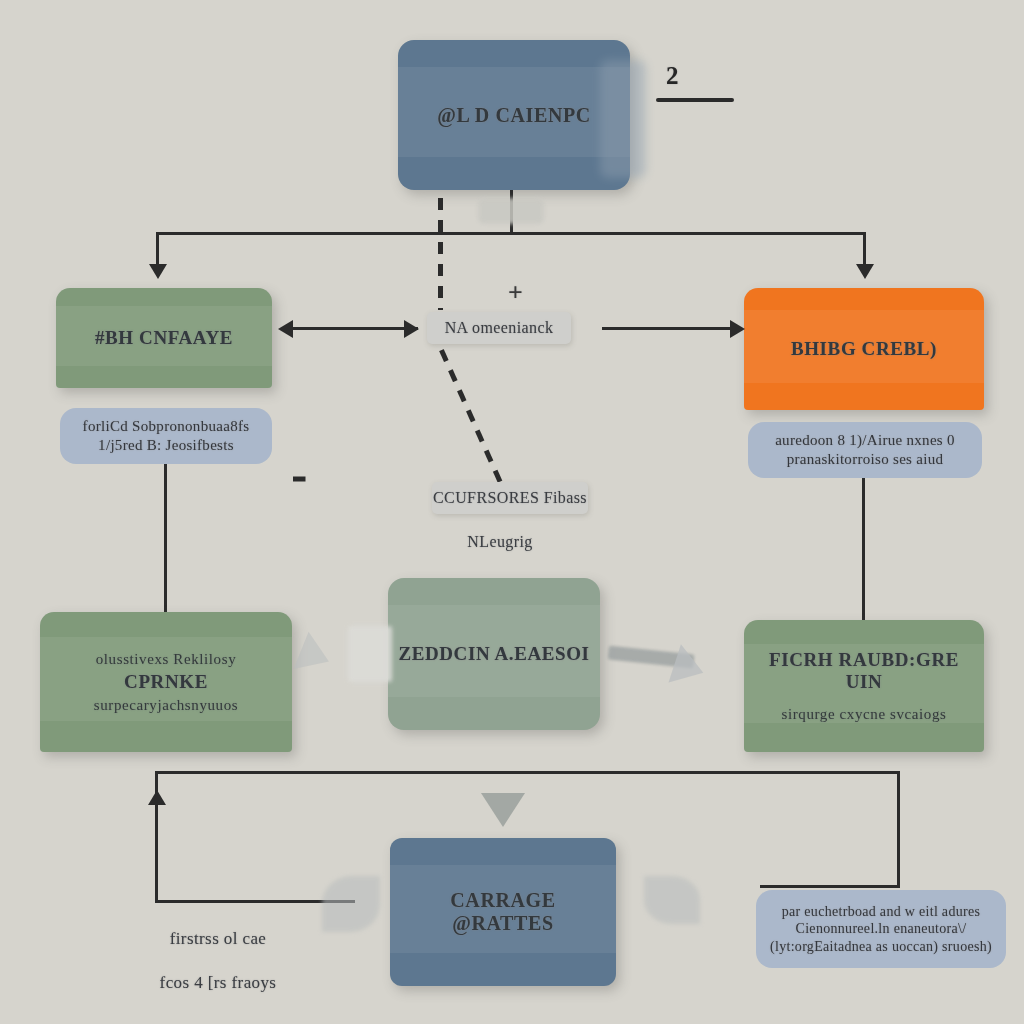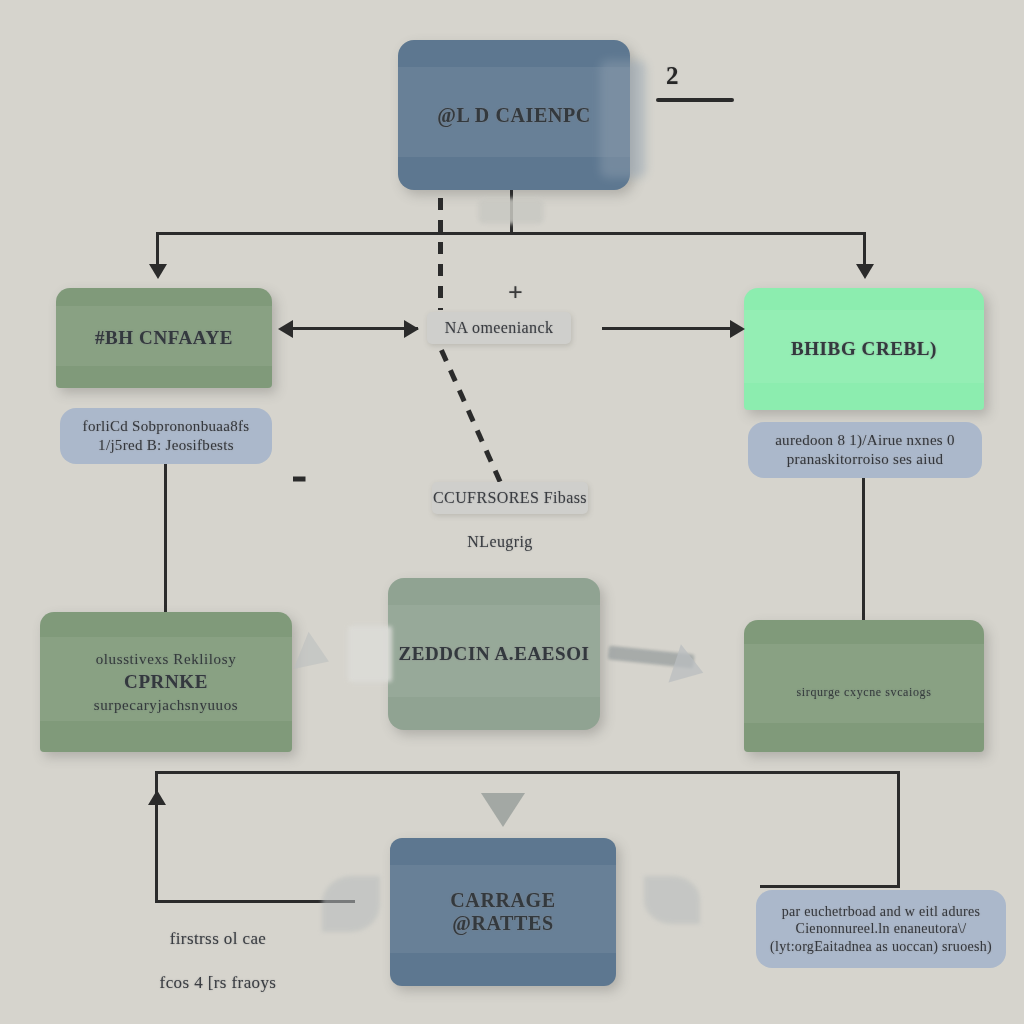--- a/index.html
+++ b/index.html
@@ -50,21 +50,21 @@
     position: absolute;
     left: 0; right: 0;
     top: 18%;
     height: 60%;
     background: rgba(255,255,255,0.07);
     pointer-events: none;
   }
 
   .blue   { background: #5b7792; }
   .green  { background: #7e9b78; }
-  .brown  { background: #86efac; }
+  .brown  { background: #f97316; }
   .sage   { background: #8fa391; }
 
   
   .caption {
     position: absolute;
     box-sizing: border-box;
     background: #aab8cd;
     border-radius: 16px;
     color: #33373f;
     text-align: center;
@@ -260,21 +260,22 @@
   <div class="node sage" style="left:388px; top:578px; width:212px; height:152px; border-radius:16px;">
     <div class="ttl" style="font-size:19px;">ZEDDCIN A.EAESOI</div>
   </div>
 
   <div class="arrow ghost-right" style="left:300px; top:636px; transform:rotate(22deg); opacity:0.55;"></div>
   <div class="smudge" style="left:348px; top:626px; width:44px; height:56px; background:#dcdcd8; filter:blur(2px); opacity:0.9;"></div>
   <div class="smudge" style="left:608px; top:650px; width:86px; height:14px; background:#9fa4a4; filter:blur(1.6px); opacity:0.85; transform:rotate(6deg);"></div>
   <div class="arrow ghost-right" style="left:674px; top:648px; transform:rotate(18deg);"></div>
 
   <div class="node green" style="left:744px; top:620px; width:240px; height:132px;">
-    <div class="sub" style="font-size:12px; margin-top:12px;">sirqurge cxycne svcaiogs</div>
+    <div class="ttl" style="font-size:19px;">FICRH RAUBD:GRE UIN</div>
+    <div class="sub" style="font-size:15px; margin-top:12px;">sirqurge cxycne svcaiogs</div>
   </div>
 
   <div class="hline" style="left:155px; top:771px; width:745px;"></div>
   <div class="vline" style="left:155px; top:771px; height:132px;"></div>
   <div class="arrow arrow-up" style="left:148px; top:790px;"></div>
   <div class="vline" style="left:897px; top:771px; height:116px;"></div>
   <div class="hline" style="left:760px; top:885px; width:140px;"></div>
   <div class="hline" style="left:155px; top:900px; width:200px;"></div>
 
   <div class="node blue" style="left:390px; top:838px; width:226px; height:148px; border-radius:12px;">

